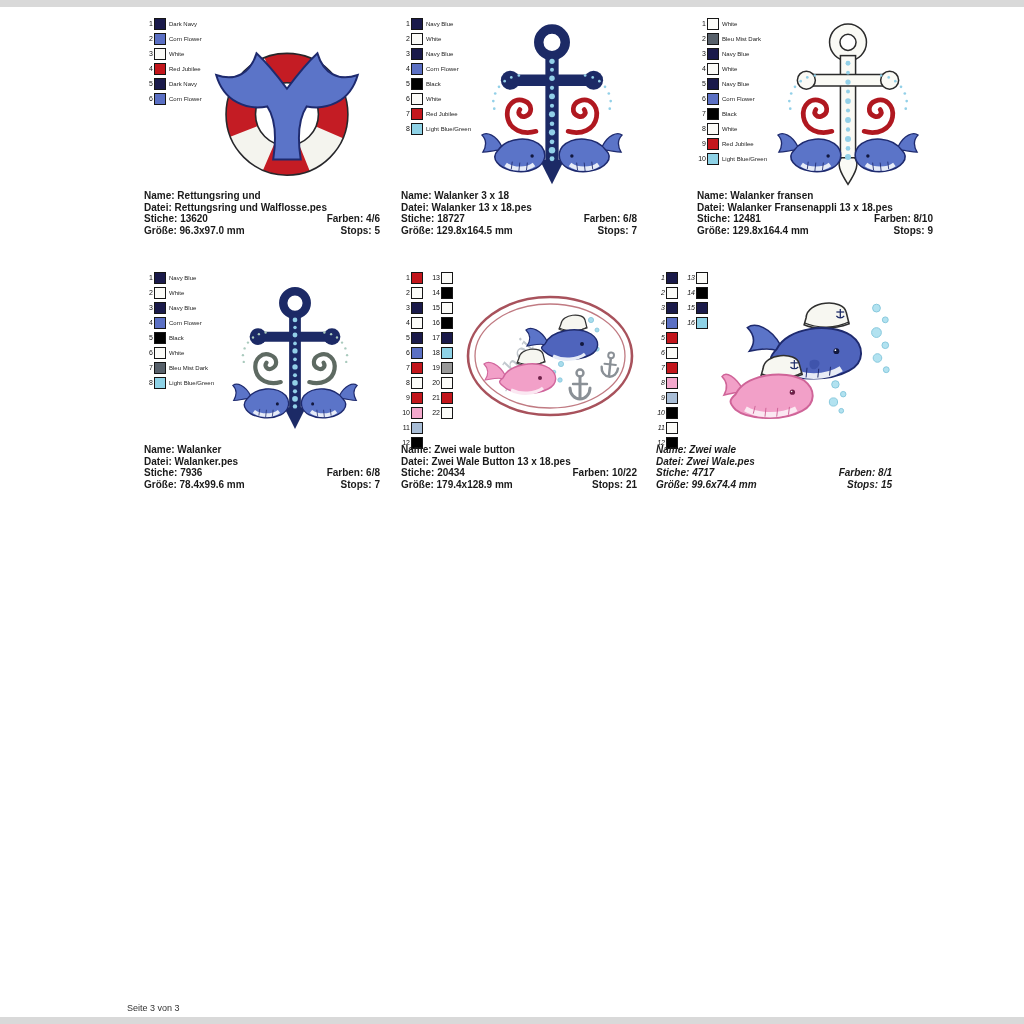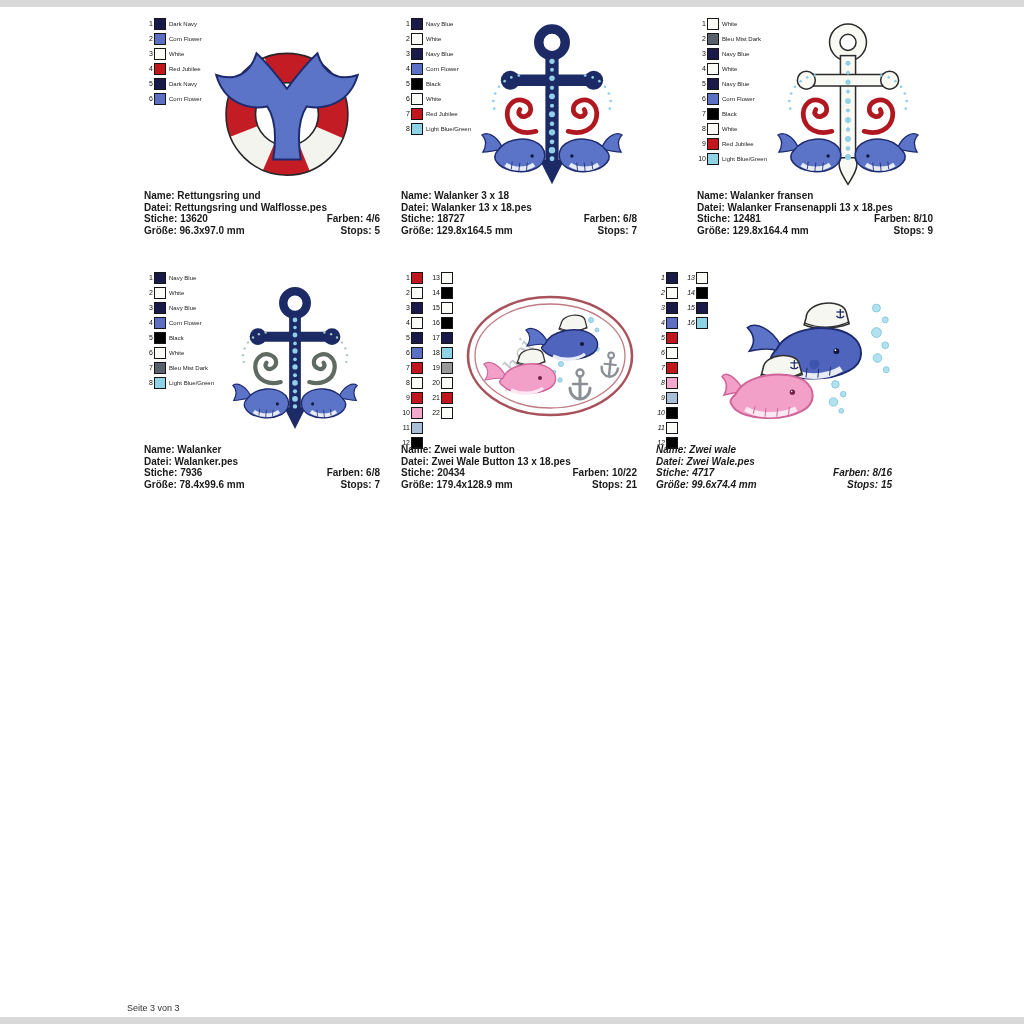--- a/index.html
+++ b/index.html
@@ -759,21 +759,21 @@
         <path d="M34,124 L36,116 M46,127 L47,118 M58,127 L59,118 M70,125 L71,117" stroke="#cf6498" stroke-width="1" fill="none"></path>
         <circle cx="74" cy="102" r="2.7" fill="#6e2048"></circle>
           <circle cx="73.2" cy="101.2" r="0.8" fill="#ffffff"></circle>
       </g>
     </svg>
     <div class="meta">
       <div><span>Name:</span> <span>Zwei wale</span></div>
       <div><span>Datei:</span> <span>Zwei Wale.pes</span></div>
       <div class="meta-row">
         <span><span>Stiche:</span> <span>4717</span></span>
-        <span><span>Farben:</span> <span>8/16</span></span>
+        <span><span>Farben:</span> <span>8/1</span></span>
       </div>
       <div class="meta-row">
         <span><span>Größe:</span> <span>99.6x74.4 mm</span></span>
         <span><span>Stops:</span> <span>15</span></span>
       </div>
     </div>
   </div>
 
   <div class="footer">
     <span class="fl">Seite 3 von 3</span>

